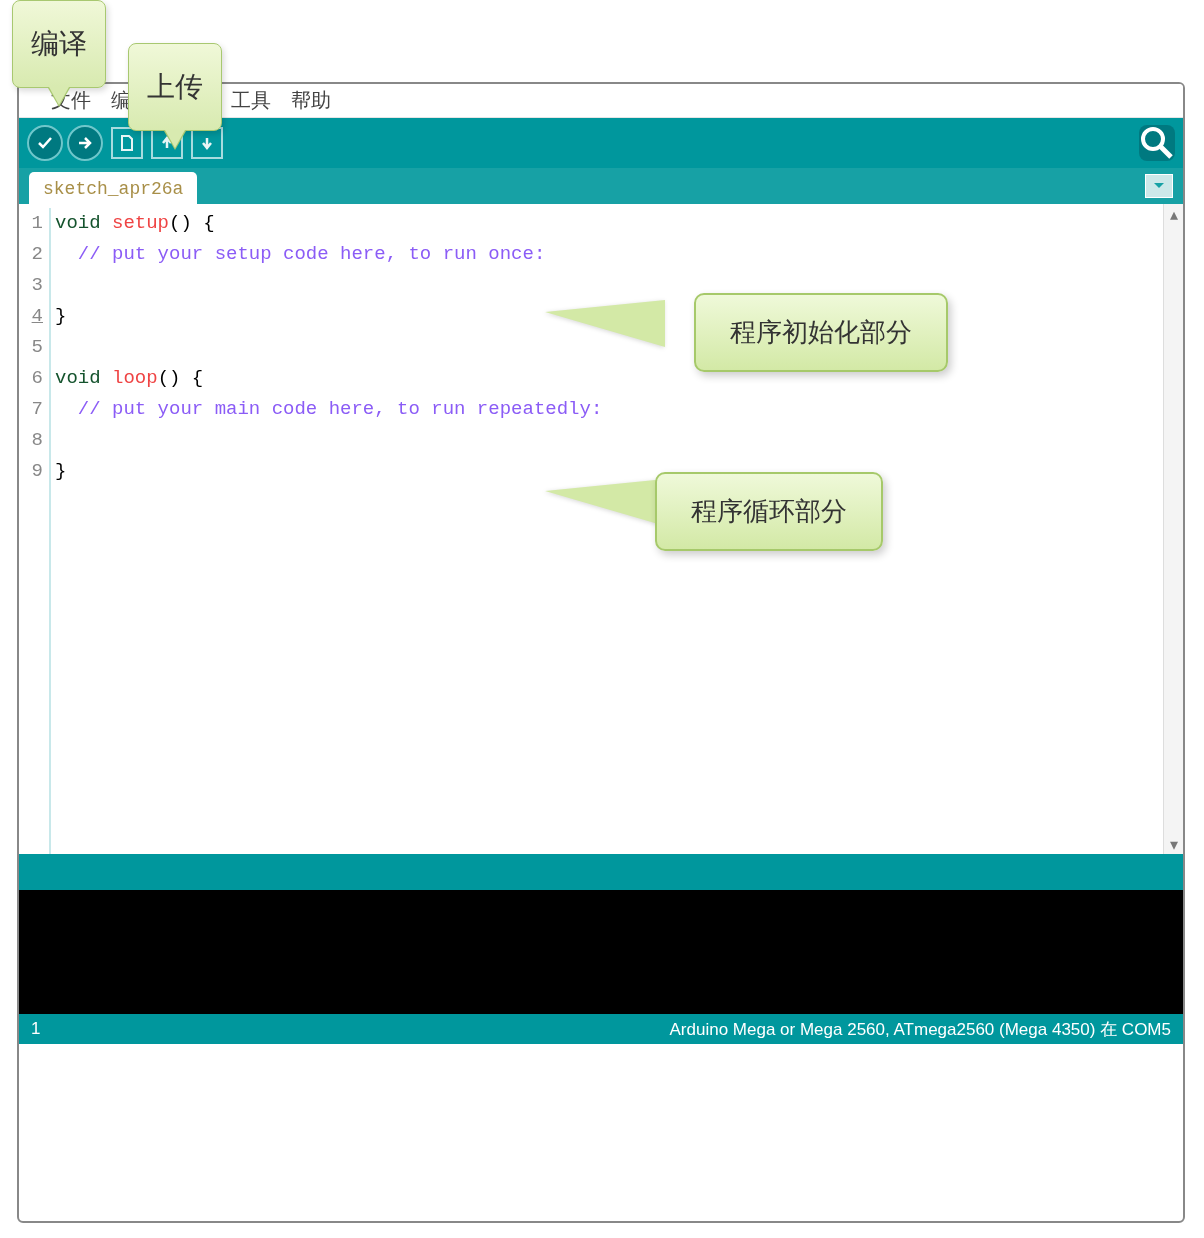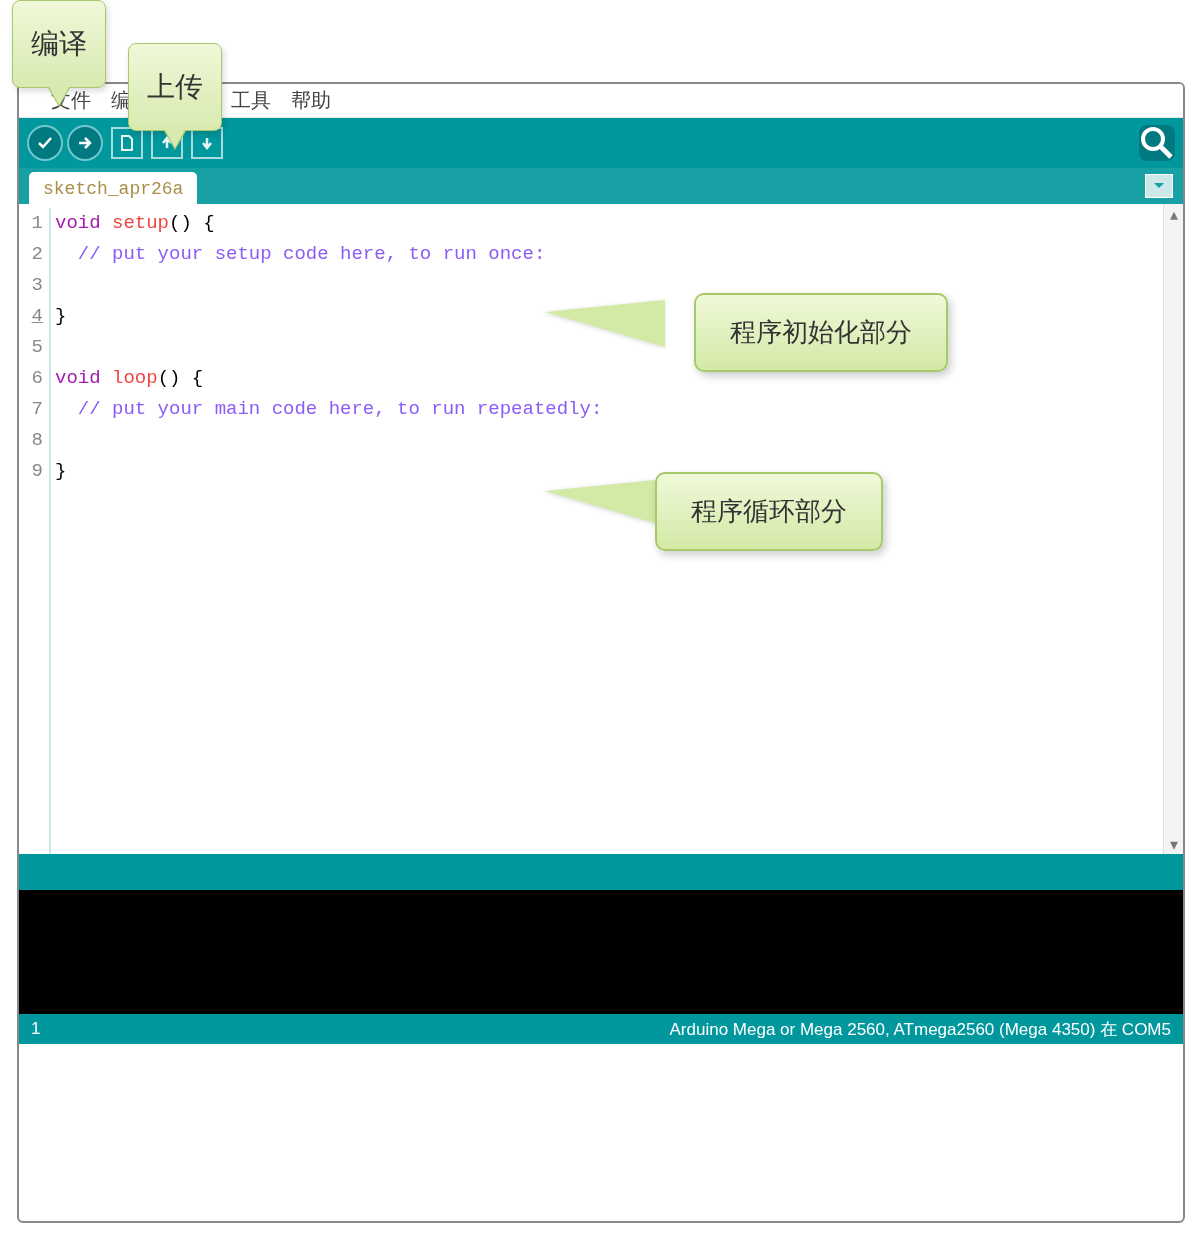--- a/index.html
+++ b/index.html
@@ -194,21 +194,21 @@
       user-select: none;
     }
     .gutter div { border-bottom: 0; }
     .gutter div.ul { text-decoration: underline; }
     .code {
       flex: 1;
       white-space: pre;
       border-left: 2px solid #c8e8ea;
       padding-left: 4px;
     }
-    .kw { color: #a21caf; }
+    .kw { color: #14532d; }
     .fn { color: #ef4444; }
     .cm { color: #8b5cf6; }
     .scrollbar {
       width: 20px;
       background: #f4f4f4;
       border-left: 1px solid #ddd;
       position: relative;
     }
     .scroll-up, .scroll-down {
       position: absolute;

